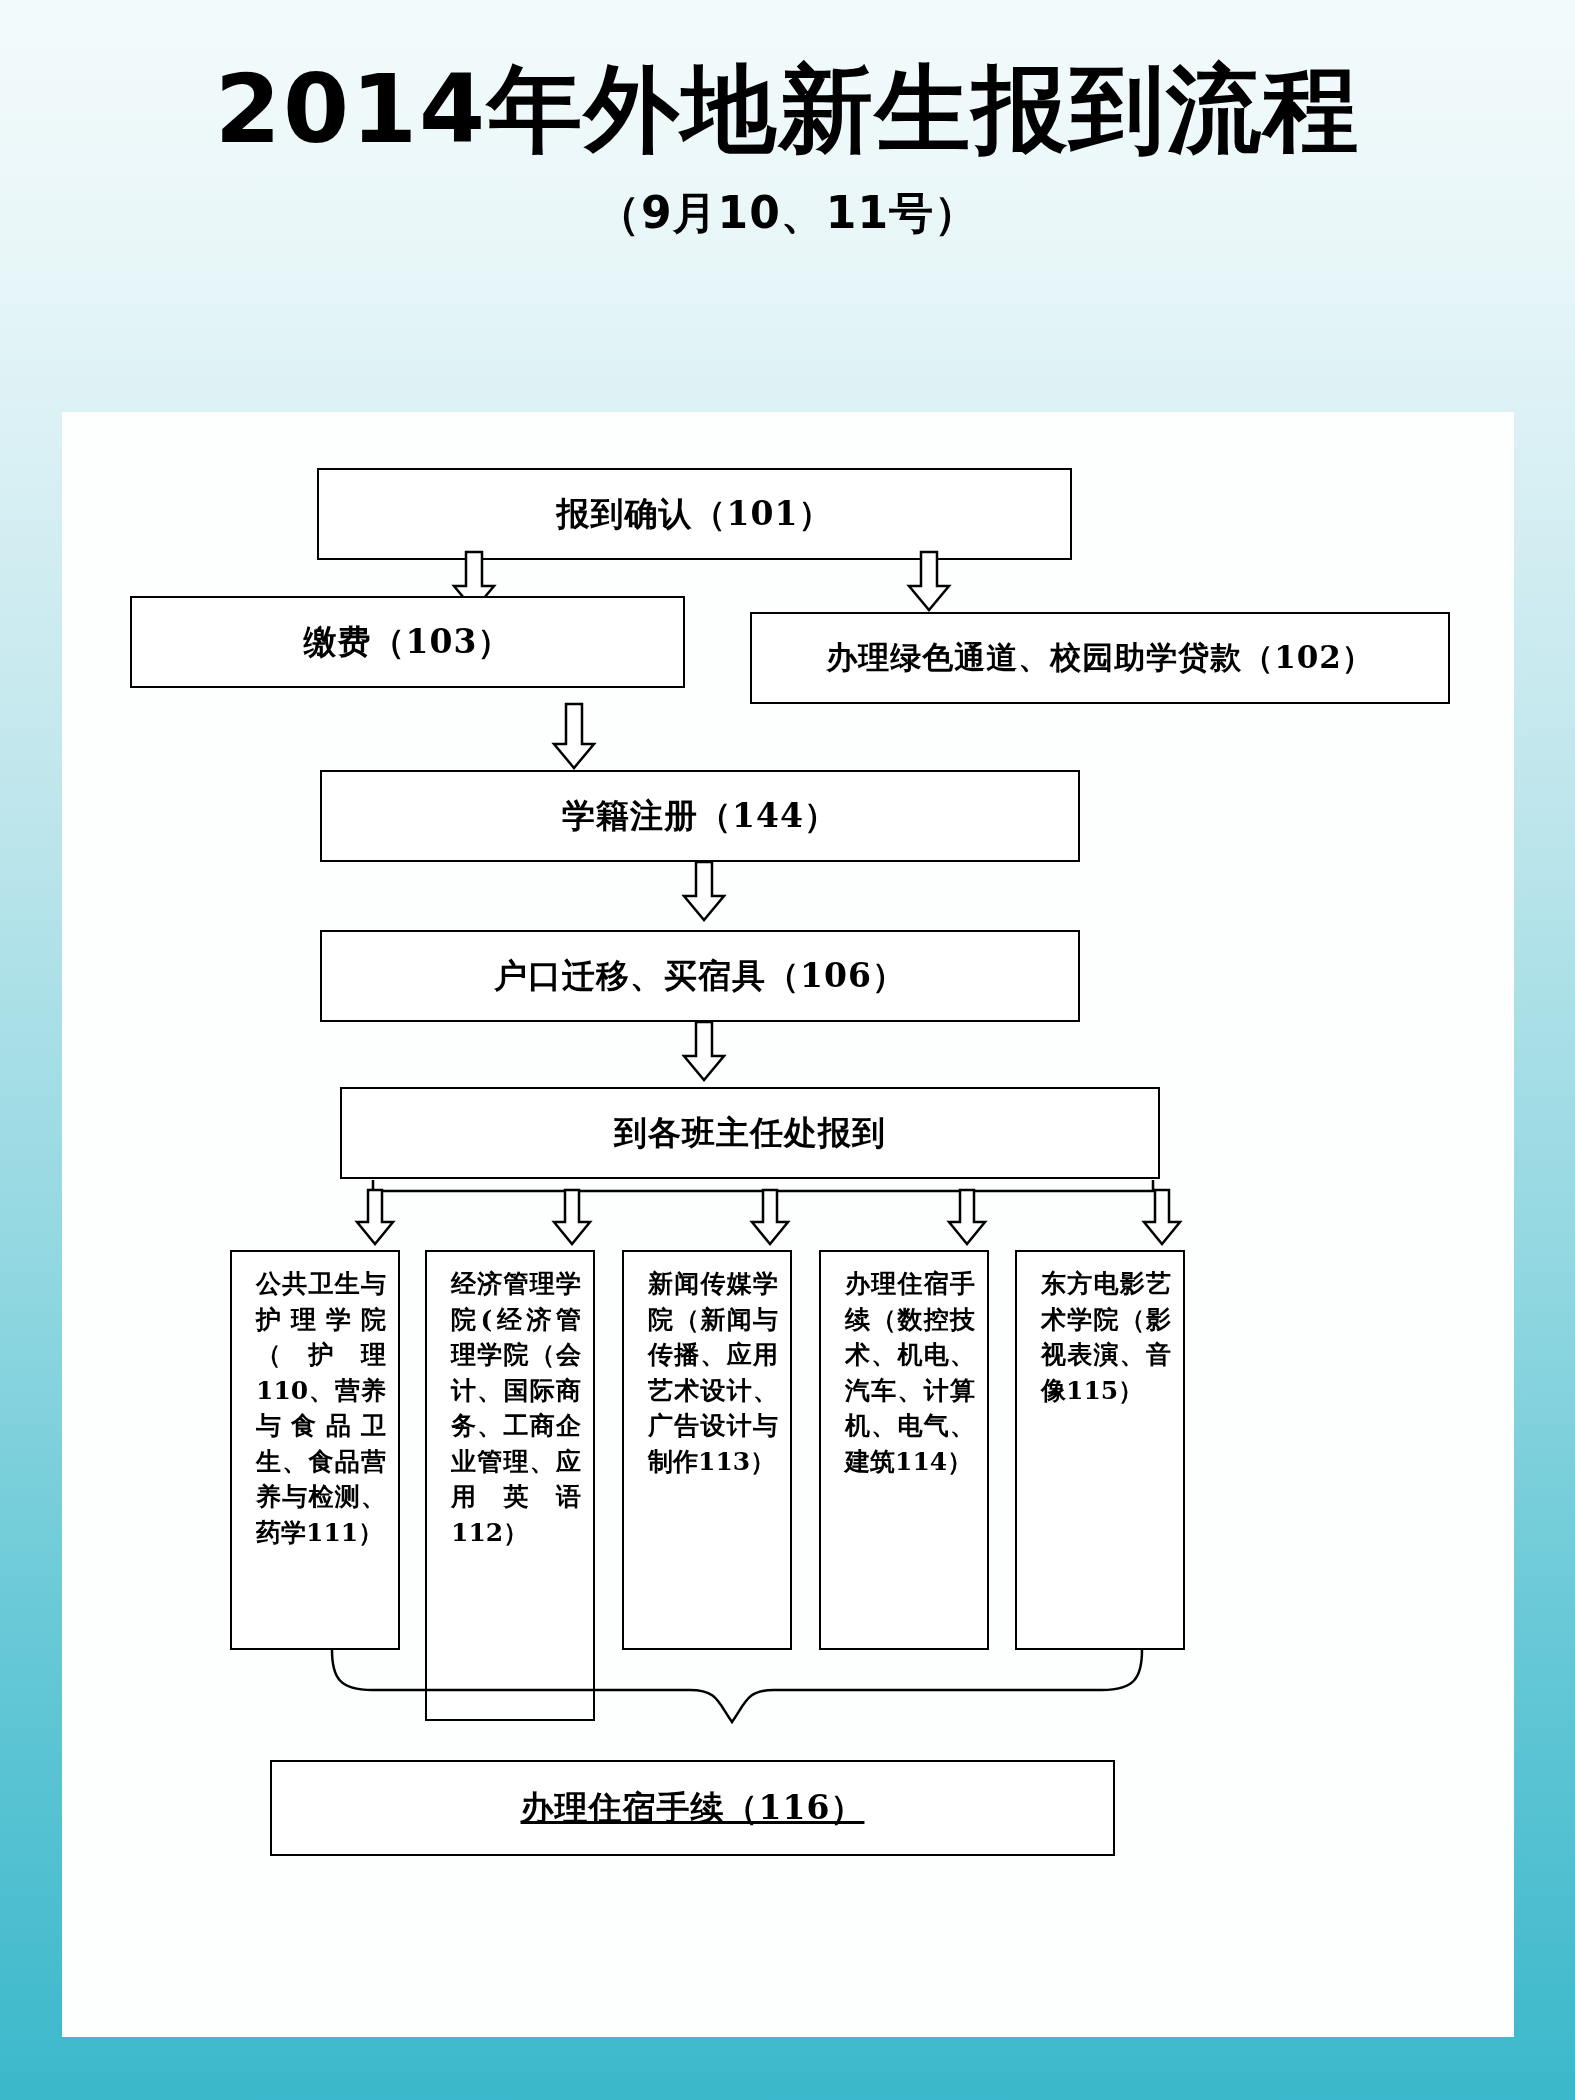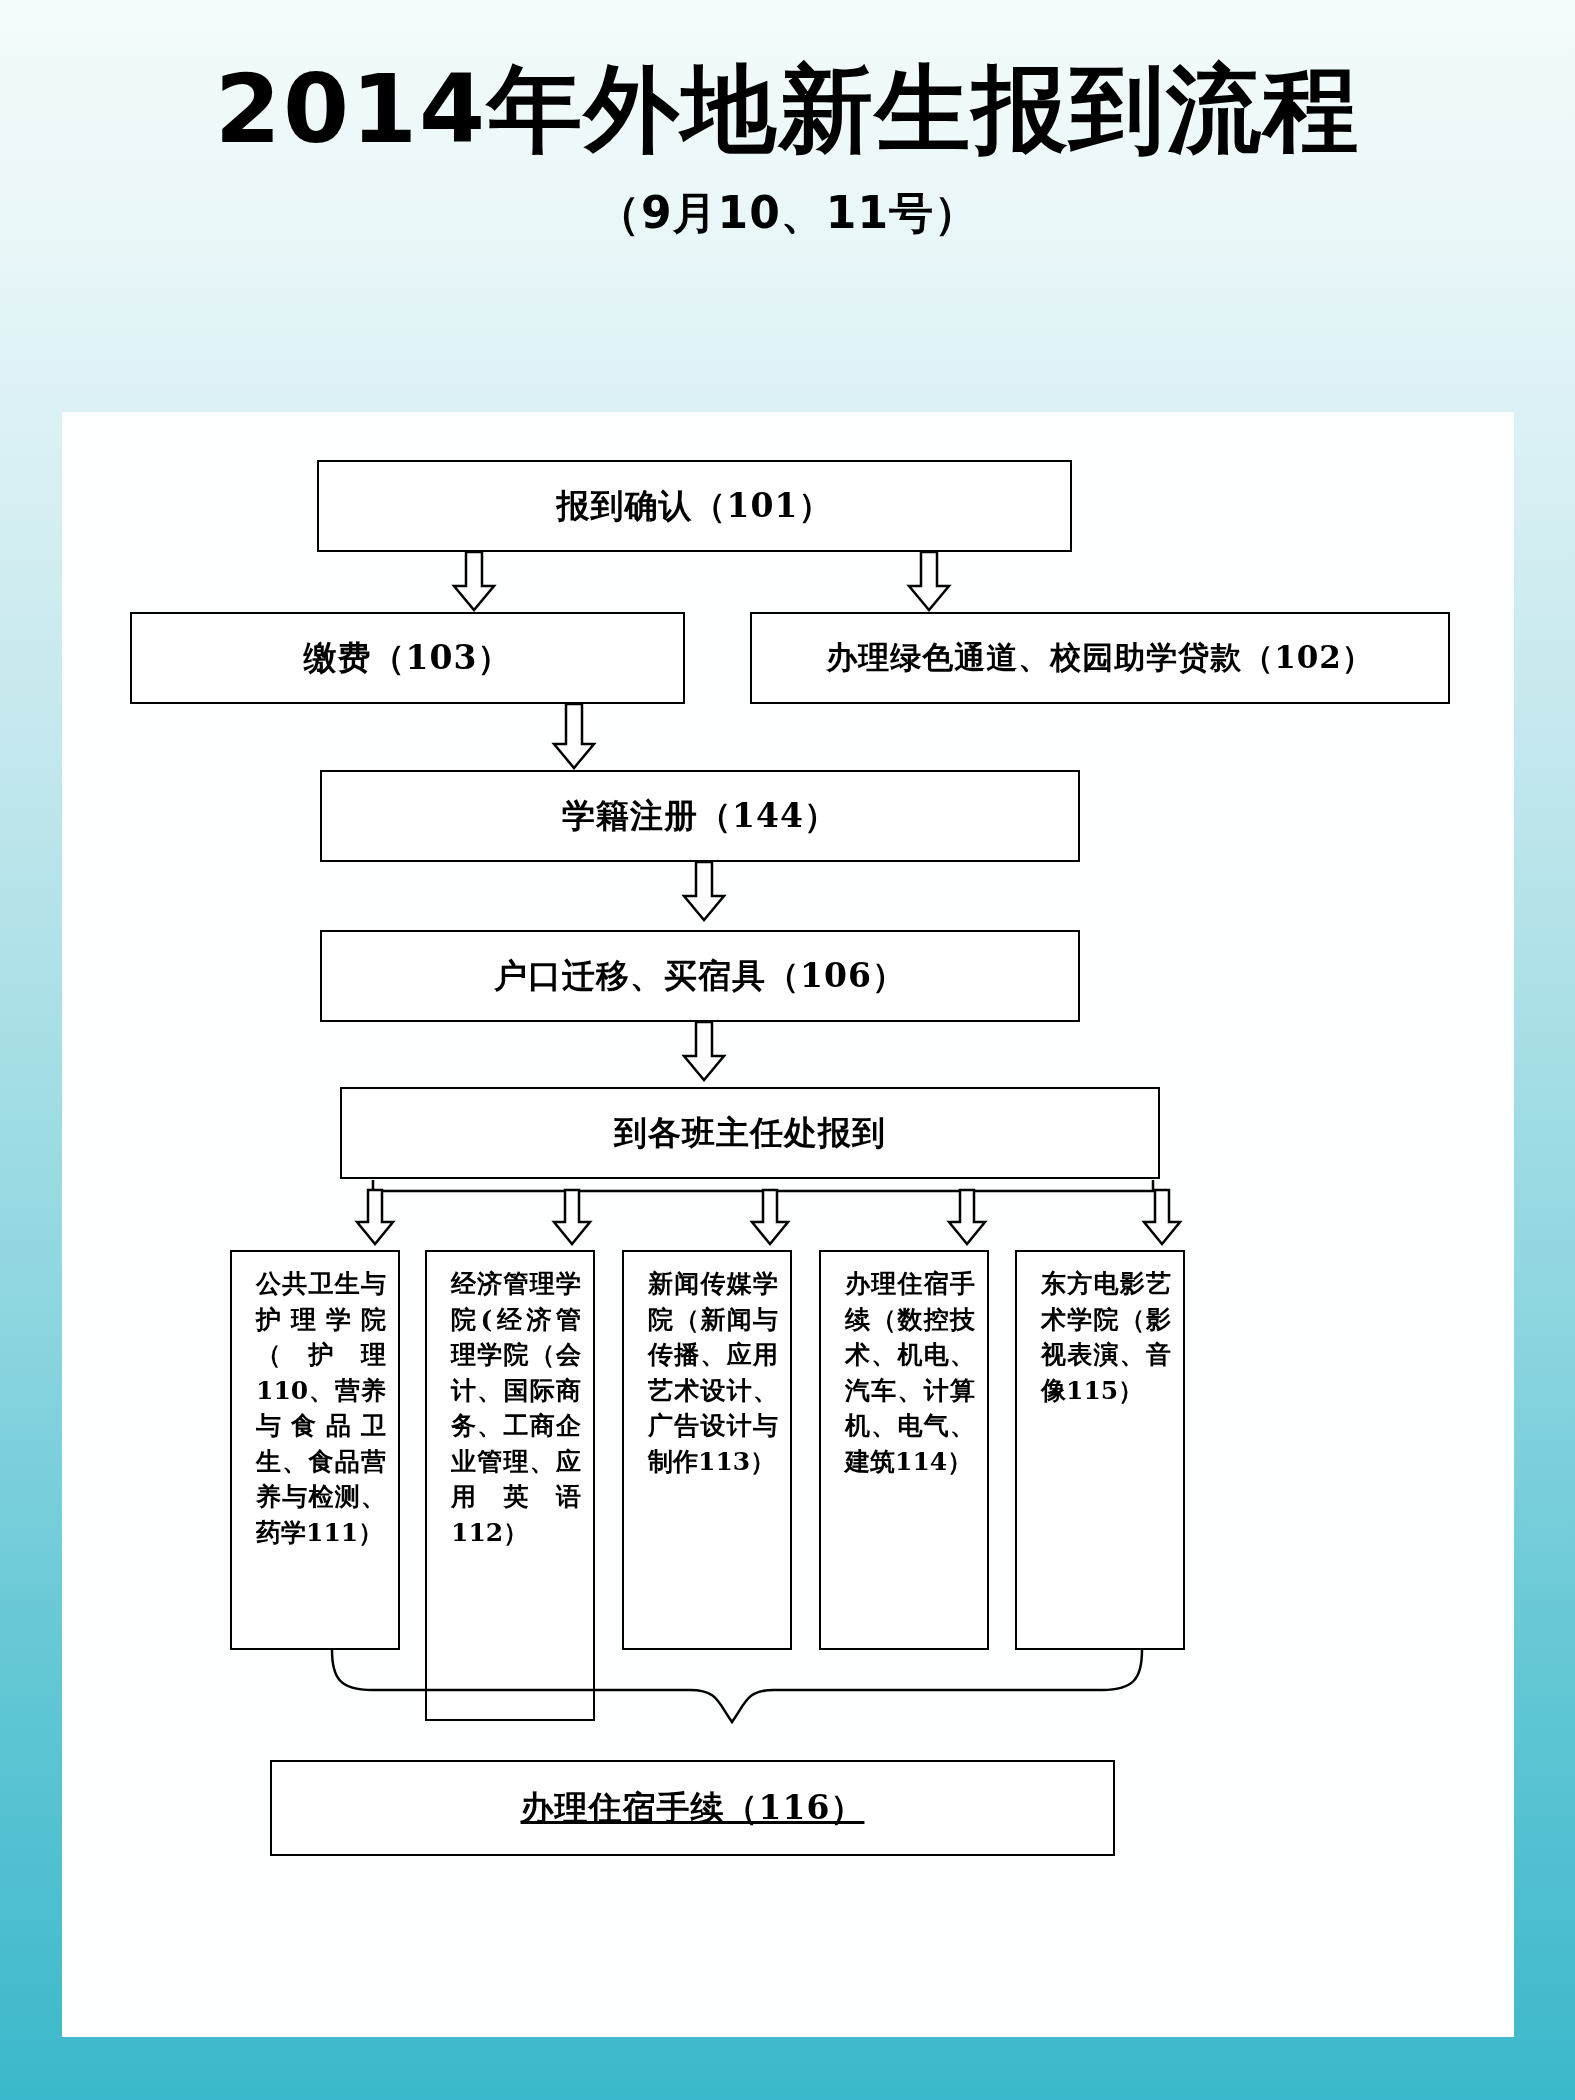--- a/index.html
+++ b/index.html
@@ -120,37 +120,37 @@
 <div class="poster">
 
   <div class="header">
     <h1 class="title-main">2014年外地新生报到流程</h1>
     <div class="title-sub">（9月10、11号）</div>
   </div>
 
   <div class="panel">
     <div class="flow">
 
-      <div class="box single" style="left:255px; top:48px; width:755px; height:92px;">
+      <div class="box single" style="left:255px; top:56px; width:755px; height:92px;">
         <span>报到确认（101）</span>
       </div>
 
       <div class="arrow" style="left:390px; top:140px;">
         <svg width="44" height="60" viewBox="0 0 44 60">
           <polygon points="14,0 30,0 30,34 42,34 22,58 2,34 14,34" fill="#ffffff" stroke="#000000" stroke-width="2.5"></polygon>
         </svg>
       </div>
 
       <div class="arrow" style="left:845px; top:140px;">
         <svg width="44" height="60" viewBox="0 0 44 60">
           <polygon points="14,0 30,0 30,34 42,34 22,58 2,34 14,34" fill="#ffffff" stroke="#000000" stroke-width="2.5"></polygon>
         </svg>
       </div>
 
-      <div class="box single" style="left:68px; top:200px; width:555px; height:92px;">
+      <div class="box single" style="left:68px; top:184px; width:555px; height:92px;">
         <span>缴费（103）</span>
       </div>
 
       <div class="box single" style="left:688px; top:200px; width:700px; height:92px; font-size:31px;">
         <span>办理绿色通道、校园助学贷款（102）</span>
       </div>
 
       <div class="arrow" style="left:490px; top:292px;">
         <svg width="44" height="66" viewBox="0 0 44 66">
           <polygon points="14,0 30,0 30,40 42,40 22,64 2,40 14,40" fill="#ffffff" stroke="#000000" stroke-width="2.5"></polygon>

